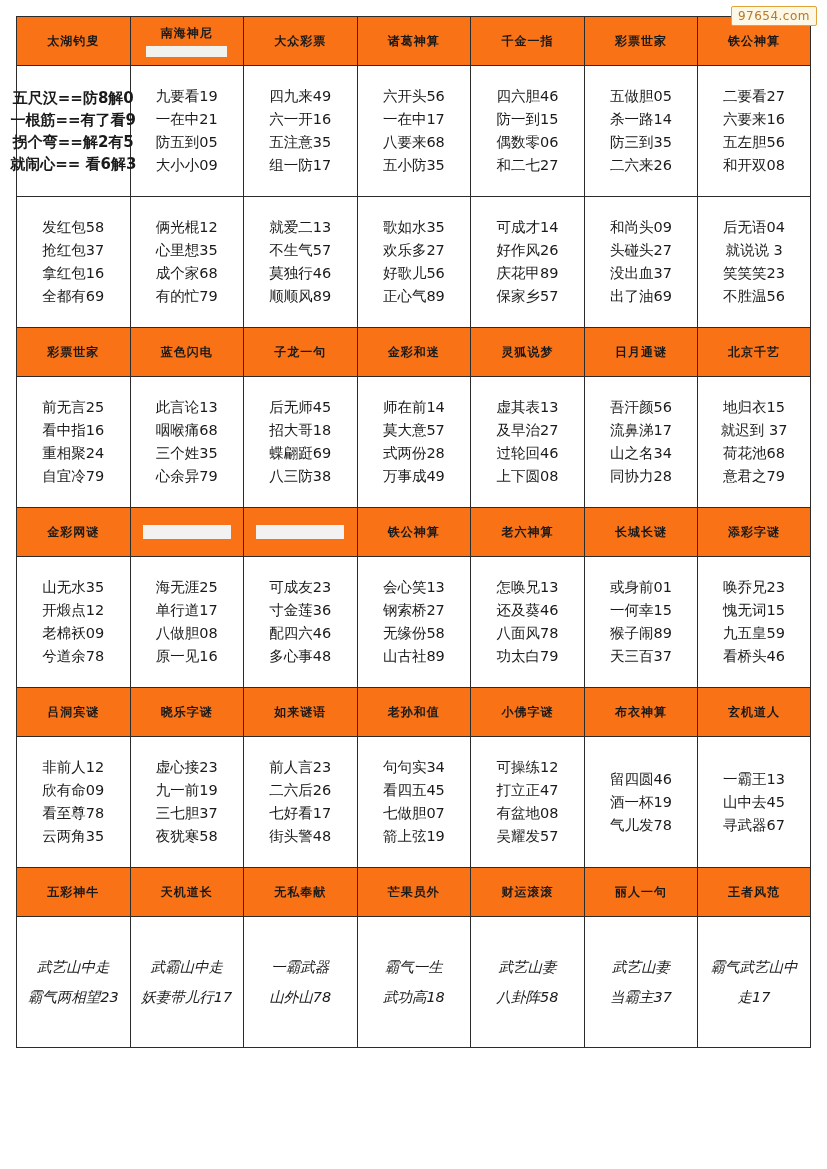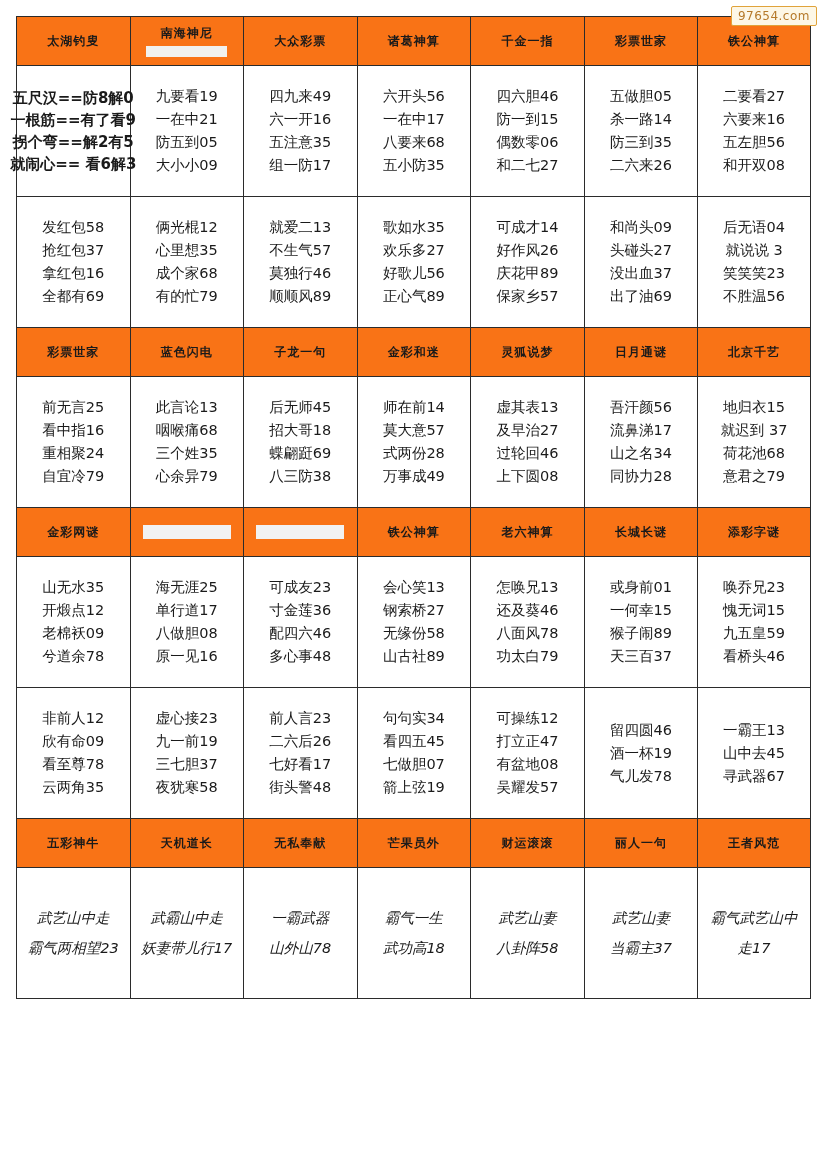--- a/index.html
+++ b/index.html
@@ -421,20 +421,43 @@
         <td>
             <div class="cell-lines">
           <span class="ln">唤乔兄23</span>
           <span class="ln">愧无词15</span>
           <span class="ln">九五皇59</span>
           <span class="ln">看桥头46</span>
         </div>
           </td>
       </tr>
 
+      <tr class="header-row">
+        <td>
+            <span class="hdr-inner">吕洞宾谜</span>
+          </td>
+        <td>
+            <span class="hdr-inner">晓乐字谜</span>
+          </td>
+        <td>
+            <span class="hdr-inner">如来谜语</span>
+          </td>
+        <td>
+            <span class="hdr-inner">老孙和值</span>
+          </td>
+        <td>
+            <span class="hdr-inner">小佛字谜</span>
+          </td>
+        <td>
+            <span class="hdr-inner">布衣神算</span>
+          </td>
+        <td>
+            <span class="hdr-inner">玄机道人</span>
+          </td>
+      </tr>
       <tr class="body-row">
         <td>
             <div class="cell-lines">
           <span class="ln">非前人12</span>
           <span class="ln">欣有命09</span>
           <span class="ln">看至尊78</span>
           <span class="ln">云两角35</span>
         </div>
           </td>
         <td>

